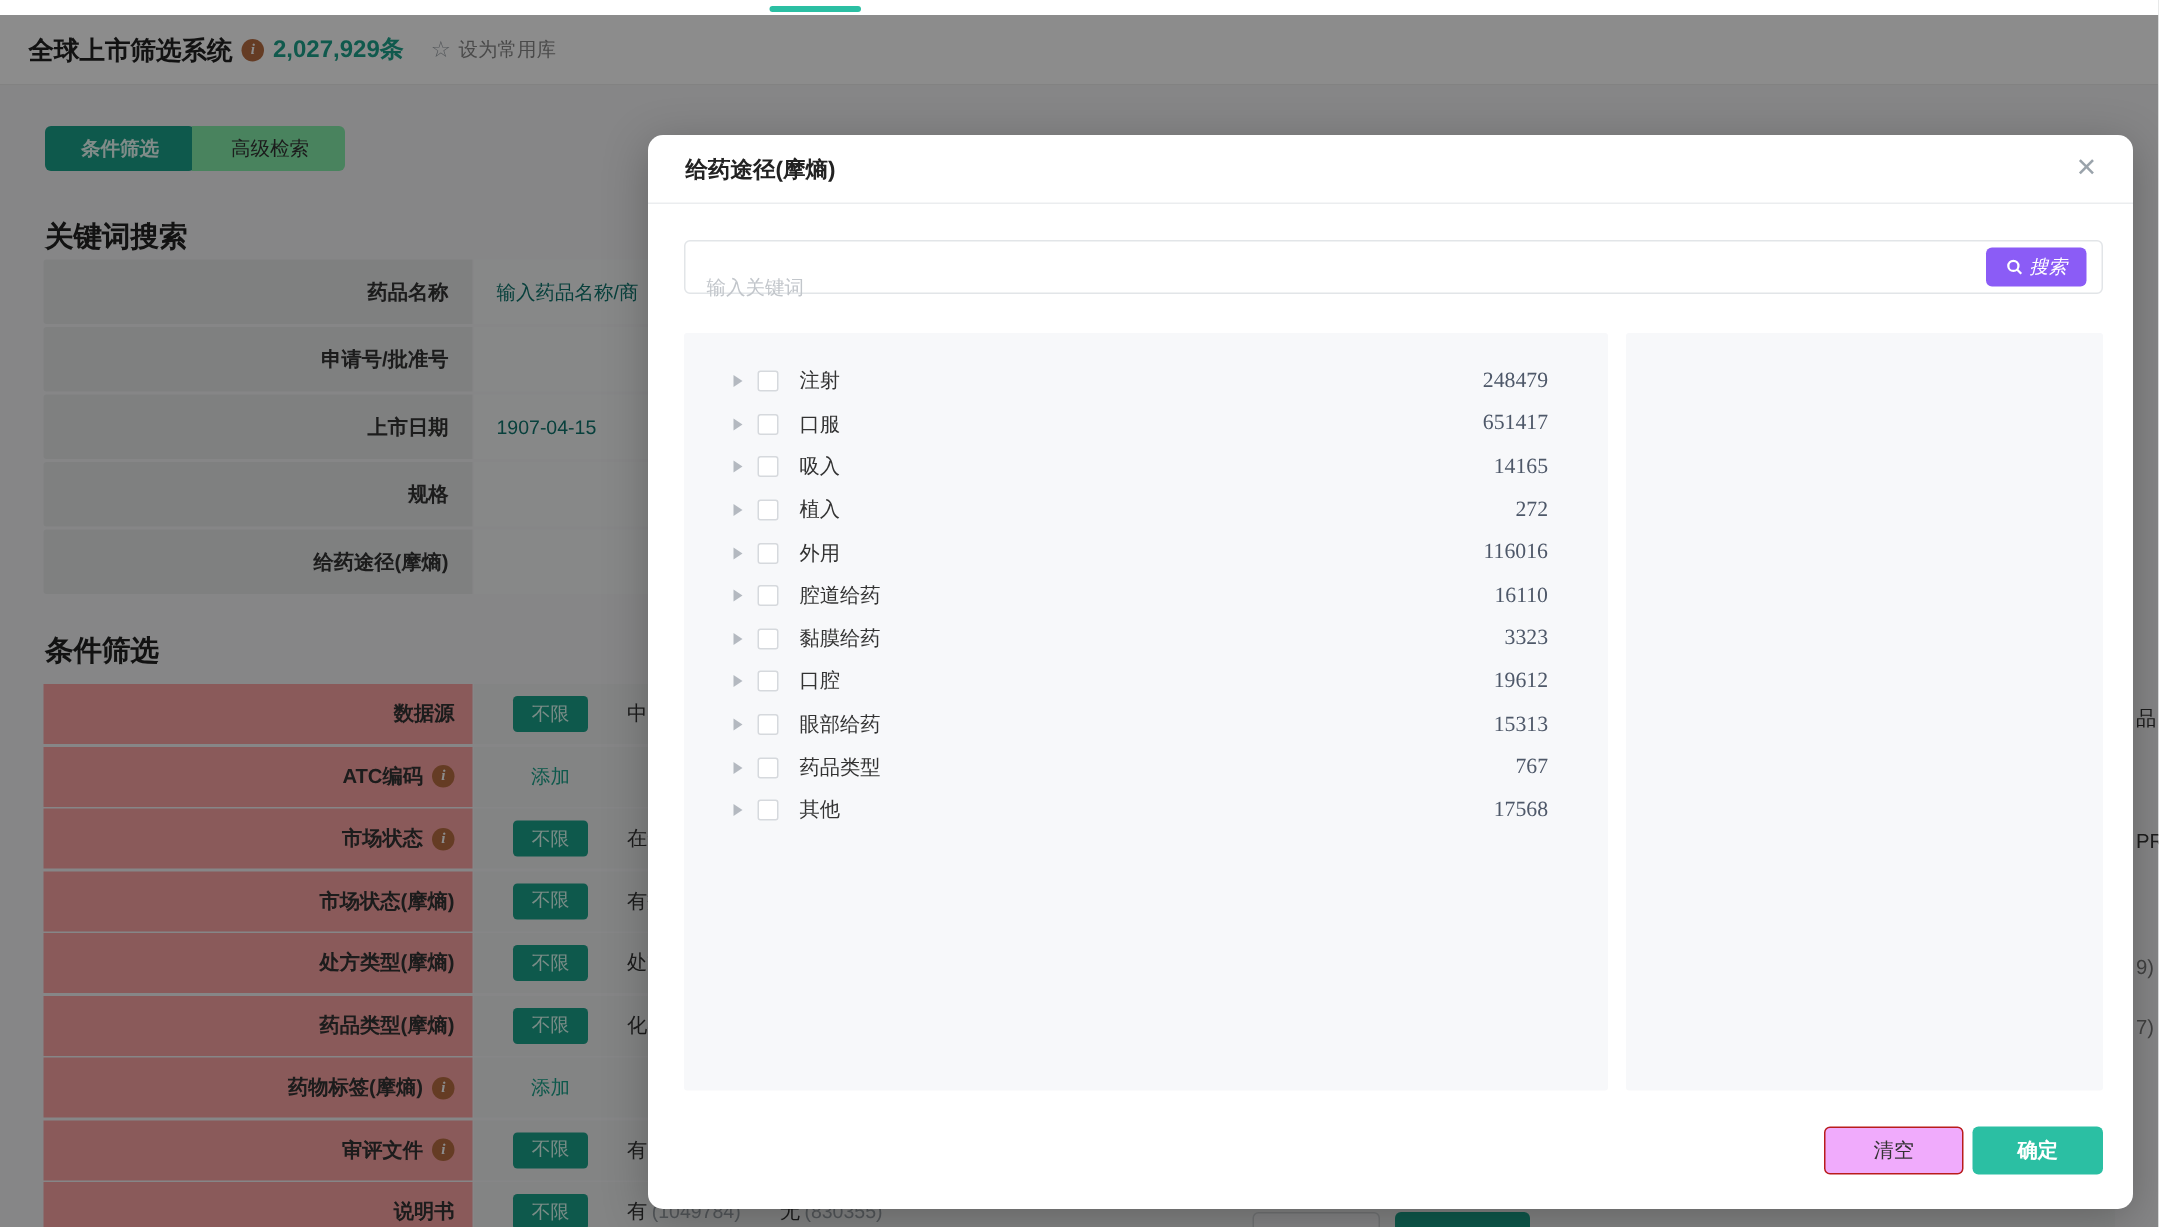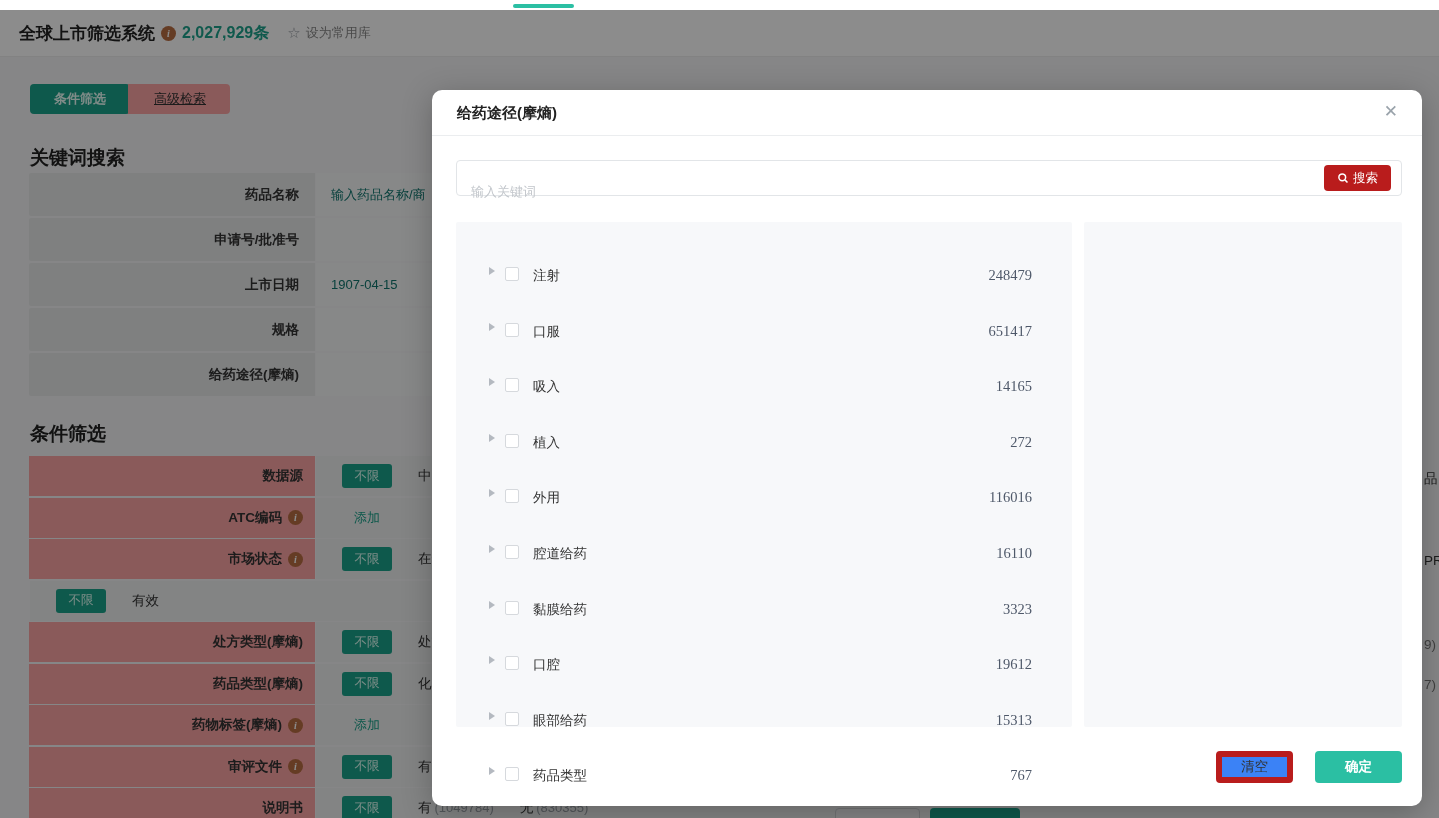--- a/index.html
+++ b/index.html
@@ -26,21 +26,21 @@
     margin-left:6px; flex:0 0 auto;
   }
   .record-count { margin-left:6px; font-size:16px; font-weight:bold; color:#1ea38c; }
   .fav-group { margin-left:18px; display:flex; align-items:center; color:#888; font-size:13px; cursor:pointer; }
   .star-icon { font-size:15px; color:#9aa0a6; margin-right:5px; }
 
   
   .tabs { position:absolute; left:30px; top:84px; display:flex; z-index:1; }
   .tab { height:30px; padding:0 24px; display:flex; align-items:center; font-size:13px; cursor:pointer; }
   .tab.active { background:#1ba28a; color:#eafff9; font-weight:bold; border-radius:4px; }
-  .tab.inactive { background:#fca5a5; color:#333; border-radius:0 4px 4px 0; margin-left:-2px; padding-left:26px;text-decoration:underline; }
+  .tab.inactive { background:#86efac; color:#333; border-radius:0 4px 4px 0; margin-left:-2px; padding-left:26px; }
 
   
   .section-title { position:absolute; left:30px; font-size:19px; font-weight:bold; color:#222; z-index:1; }
   .kw-title { top:145px; }
   .cond-title { top:421px; }
 
   
   .kw-rows { position:absolute; left:29px; top:173px; width:1381px; z-index:1; }
   .krow { display:flex; height:43px; margin-bottom:2px; }
   .krow-label {
@@ -92,44 +92,44 @@
   .modal-header { position:absolute; left:0; top:0; width:100%; height:46px; border-bottom:1px solid #ebedef; }
   .modal-title { position:absolute; left:25px; top:14px; font-size:15px; font-weight:bold; color:#222; }
   .modal-close { position:absolute; right:24px; top:13px; font-size:17px; color:#9aa3ab; cursor:pointer; line-height:1; }
 
   .modal-search {
     position:absolute; left:24px; top:70px; width:946px; height:36px;
     border:1px solid #e2e5e8; border-radius:4px; background:#fff; display:flex; align-items:center;
   }
   .modal-search .placeholder { padding-left:14px; font-size:13px; color:#c2c6cb; flex:1;margin-top:28px; }
   .search-button {
-    width:67px; height:26px; margin-right:10px; background:#b91c1c; border-radius:4px;
-    display:flex; align-items:center; justify-content:center; color:#fff; font-size:12.5px; cursor:pointer; gap:4px;
+    width:67px; height:26px; margin-right:10px; background:#8b5cf6; border-radius:4px;
+    display:flex; align-items:center; justify-content:center; color:#fff; font-size:12.5px; cursor:pointer; gap:4px;font-style:italic;
   }
   .search-button svg { width:12px; height:12px; }
 
   .tree-panel { position:absolute; left:24px; top:132px; width:616px; height:505px; background:#f7f8fa; border-radius:2px; padding-top:18px; }
   .side-panel { position:absolute; left:652px; top:132px; width:318px; height:505px; background:#f7f8fa; border-radius:2px; }
 
-  .tree-row { display:flex; align-items:flex-start; height:28.6px; padding-left:33px; padding-right:40px;margin-top:27px; }
+  .tree-row { display:flex; align-items:center; height:28.6px; padding-left:33px; padding-right:40px; }
   .caret-icon {
     width:0; height:0; border-top:4.5px solid transparent; border-bottom:4.5px solid transparent;
     border-left:6px solid #b4b9c0; margin-right:10px; flex:0 0 auto; cursor:pointer;
   }
   .tree-checkbox {
     width:14px; height:14px; background:#fff; border:1px solid #d6d9dd; border-radius:2px;
     margin-right:14px; flex:0 0 auto; cursor:pointer;
   }
   .tree-label { font-size:13.5px; color:#333; cursor:pointer; }
   .tree-count { margin-left:auto; font-size:14.5px; color:#4e5869; font-family:"Liberation Serif","DejaVu Serif",serif; }
 
   .modal-footer { position:absolute; left:0; top:661px; width:100%; height:32px; }
   .btn-clear {
-    position:absolute; left:784px; top:0; width:77px; height:32px; background:#3b82f6;
-    border:6px solid #b91c1c; border-radius:4px; font-size:13.5px; color:#333;
+    position:absolute; left:784px; top:0; width:93px; height:32px; background:#f0abfc;
+    border:1px solid #b91c1c; border-radius:4px; font-size:13.5px; color:#333;
     display:flex; align-items:center; justify-content:center; cursor:pointer;
     font-family:"Liberation Sans",sans-serif;
   }
   .btn-confirm {
     position:absolute; left:883px; top:0; width:87px; height:32px; background:#2bbfa3;
     border:none; border-radius:4px; font-size:13.5px; color:#fff; font-weight:bold;
     display:flex; align-items:center; justify-content:center; cursor:pointer;
     font-family:"Liberation Sans",sans-serif;
   }
 </style>
@@ -238,20 +238,24 @@
           <span class="limit-slot">
             <span class="badge-unlimited">不限</span>
 
           </span>
           <span class="opt"><span>在售</span></span>
 
         </div>
       </div>
 
       <div class="crow">
+        <div class="crow-label">
+          <span>市场状态(摩熵)</span>
+
+        </div>
         <div class="crow-body">
           <span class="limit-slot">
             <span class="badge-unlimited">不限</span>
 
           </span>
           <span class="opt"><span>有效</span></span>
 
         </div>
       </div>
 

